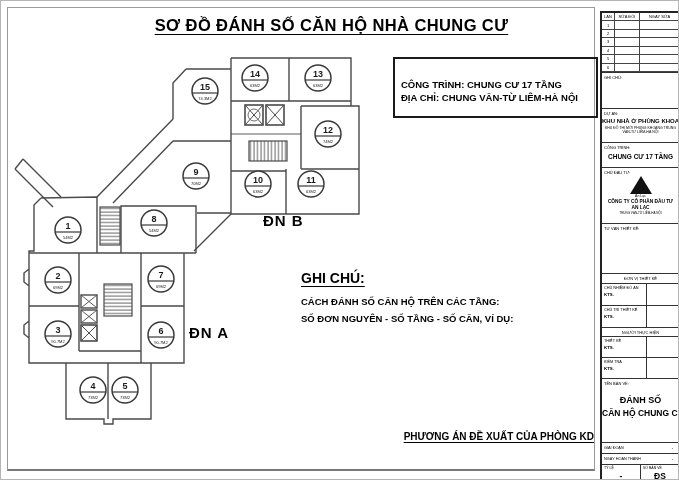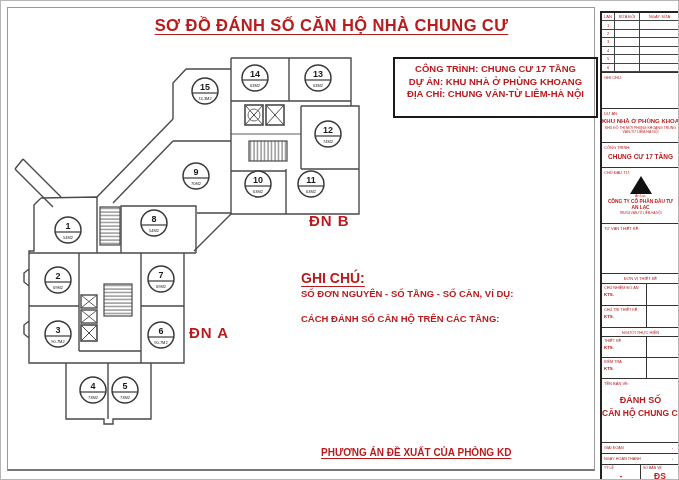--- a/index.html
+++ b/index.html
@@ -1,35 +1,35 @@
 <!DOCTYPE html>
 <html><head>
 <meta charset="utf-8">
 <style>
   html,body{margin:0;padding:0;background:#e8e8e8;}
   .screen{position:relative;width:679px;height:480px;background:#fff;overflow:hidden;
-          font-family:"Liberation Sans","DejaVu Sans",sans-serif;color:#b91c1c;
+          font-family:"Liberation Sans","DejaVu Sans",sans-serif;color:#000000;
           border:1px solid #b5b5b5;box-sizing:border-box;}
   .sheet-frame{position:absolute;left:6px;top:6px;width:588px;height:464px;
           border:1px solid #9a9a9a;border-bottom:2px solid #787878;box-sizing:border-box;}
   .main-title{position:absolute;left:108px;top:15px;width:445px;text-align:center;
           font-size:16.5px;font-weight:bold;letter-spacing:.4px;
           text-decoration:underline;text-underline-offset:3px;white-space:nowrap;}
   .info-box{position:absolute;left:392px;top:56px;width:205px;height:61px;
-          border:2px solid #1a1a1a;box-sizing:border-box;padding:4px 6px;
-          font-size:9.5px;font-weight:bold;line-height:12.6px;white-space:nowrap;text-align:center;}
+          border:2px solid #1a1a1a;box-sizing:border-box;padding:20px 6px;
+          font-size:9.5px;font-weight:bold;line-height:12.6px;white-space:nowrap;}
   .plan-svg{position:absolute;left:0;top:40px;}
   .dn-label{position:absolute;font-size:15px;font-weight:bold;letter-spacing:1px;white-space:nowrap;}
-  .dn-b{left:262px;top:211px;margin-left:46px;}
+  .dn-b{left:262px;top:211px;}
   .dn-a{left:188px;top:298px;margin-top:25px;}
   .notes{position:absolute;left:300px;top:269px;width:290px;}
   .notes-heading{font-size:14px;font-weight:bold;text-decoration:underline;text-underline-offset:3px;}
   .notes-line{font-size:9.5px;font-weight:bold;line-height:16.5px;white-space:nowrap;}
   .notes-line.first{margin-top:8px;}
-  .footer-note{position:absolute;left:320px;top:446px;width:273px;
+  .footer-note{position:absolute;left:320px;top:430px;width:273px;text-align:right;
           font-size:10px;font-weight:bold;text-decoration:underline;text-underline-offset:2px;white-space:nowrap;}
   
   .titleblock{position:absolute;left:599px;top:4px;width:81px;height:473px;
           border:2px solid #222;box-sizing:border-box;display:flex;flex-direction:column;background:#fff;margin-top:6px;}
   .tb{border-bottom:1px solid #333;box-sizing:border-box;position:relative;flex:0 0 auto;}
   .tb:last-child{border-bottom:none;}
   .tb-label{font-size:4px;padding:1.5px 2px 0 2px;text-align:left;line-height:5px;}
   .tb-table{height:60px;display:grid;grid-template-columns:13px 25px 1fr;grid-auto-rows:1fr;}
   .tb-table .cell{border-right:1px solid #444;border-bottom:1px solid #444;
           font-size:4px;display:flex;align-items:center;justify-content:center;overflow:hidden;white-space:nowrap;}
@@ -70,21 +70,20 @@
 <body>
 
 <div class="screen">
 
   <div class="sheet-frame"></div>
 
   <div class="main-title">SƠ ĐỒ ĐÁNH SỐ CĂN HỘ NHÀ CHUNG CƯ</div>
 
   <div class="info-box">
     <div>CÔNG TRÌNH: CHUNG CƯ 17 TẦNG</div>
-    <div>DỰ ÁN: KHU NHÀ Ở PHÙNG KHOANG</div>
     <div>ĐỊA CHỈ: CHUNG VĂN-TỪ LIÊM-HÀ NỘI</div>
   </div>
 
   <svg class="plan-svg" width="600" height="400" viewBox="0 40 600 400" xmlns="http://www.w3.org/2000/svg">
     <defs>
       <pattern id="hatchV" width="3.5" height="6" patternUnits="userSpaceOnUse">
         <line x1="1" y1="0" x2="1" y2="6" stroke="#555" stroke-width="0.9"></line>
       </pattern>
       <pattern id="hatchH" width="6" height="3.5" patternUnits="userSpaceOnUse">
         <line x1="0" y1="1" x2="6" y2="1" stroke="#555" stroke-width="0.9"></line>
@@ -223,22 +222,22 @@
           <text x="204" y="98.5" text-anchor="middle" font-size="4" fill="#1a1a1a">74.3M2</text>
         </g>
       </g>
   </svg>
 
   <div class="dn-label dn-b">ĐN B</div>
   <div class="dn-label dn-a">ĐN A</div>
 
   <div class="notes">
     <div class="notes-heading">GHI CHÚ:</div>
+    <div class="notes-line first">CÁCH ĐÁNH SỐ CĂN HỘ TRÊN CÁC TẦNG:</div>
     <div class="notes-line">SỐ ĐƠN NGUYÊN - SỐ TẦNG - SỐ CĂN, VÍ DỤ:</div>
-    <div class="notes-line first">CÁCH ĐÁNH SỐ CĂN HỘ TRÊN CÁC TẦNG:</div>
   </div>
 
   <div class="footer-note">PHƯƠNG ÁN ĐỀ XUẤT CỦA PHÒNG KD</div>
 
   <aside class="titleblock">
     <div class="tb tb-table" id="rev-table">
         <div class="cell">LẦN</div>
         <div class="cell">SỬA ĐỔI</div>
         <div class="cell">NGÀY SỬA</div>
         <div class="cell">1</div>

